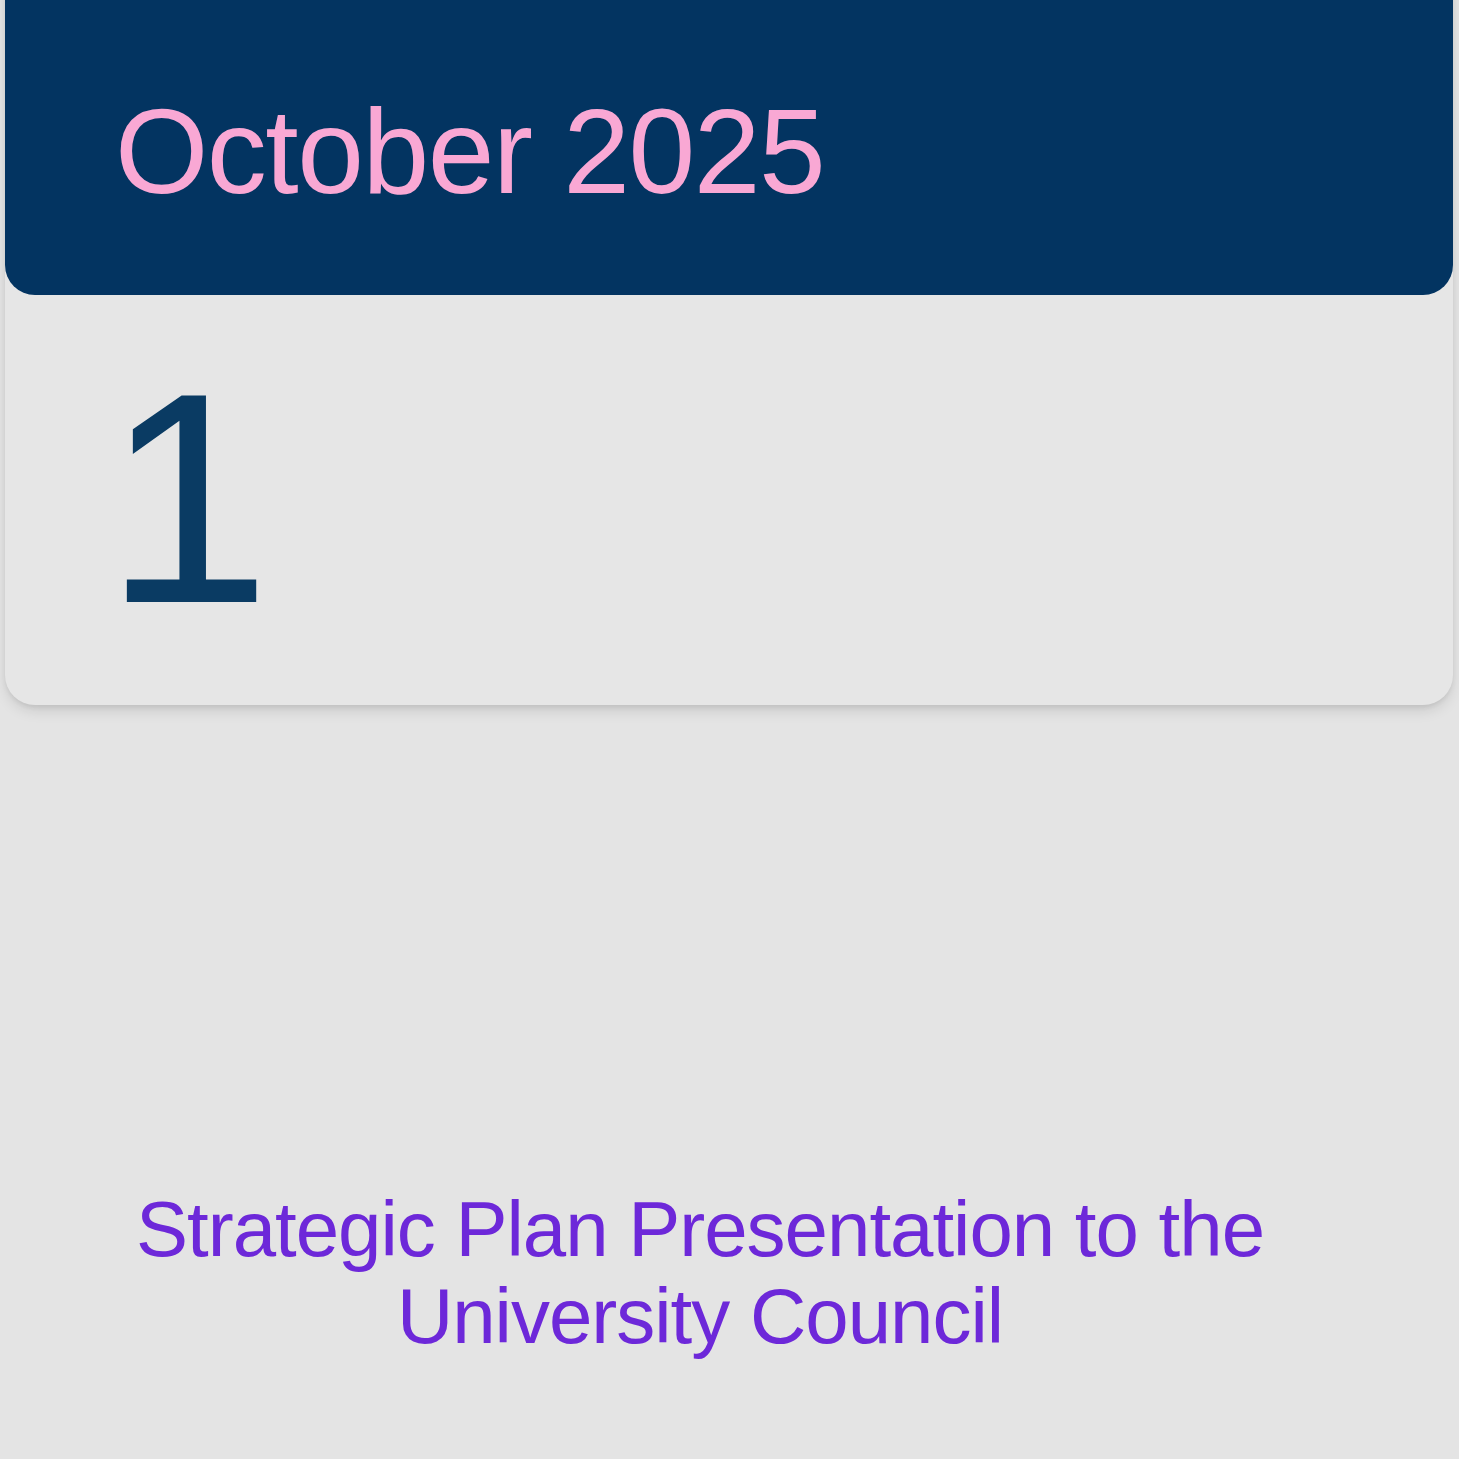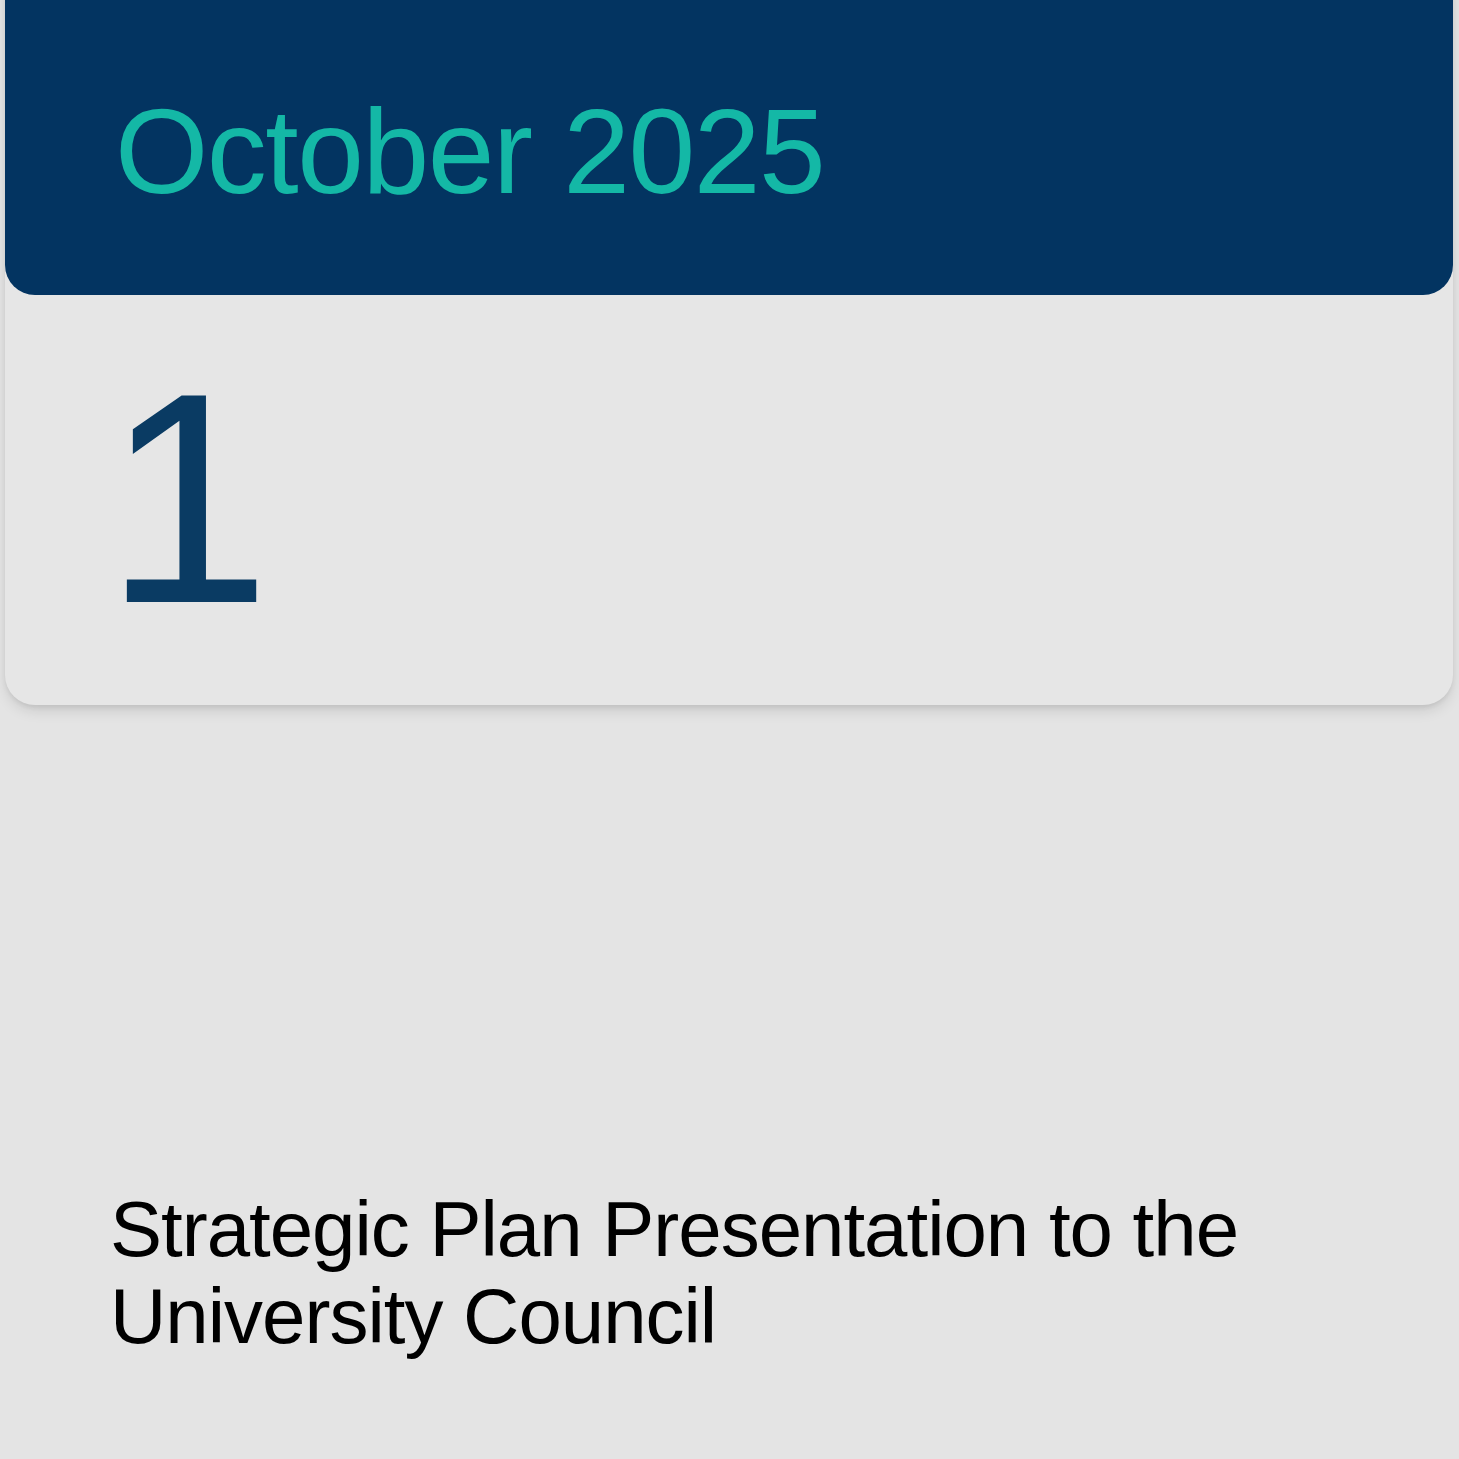--- a/index.html
+++ b/index.html
@@ -45,21 +45,21 @@
     height: 335px;
     background: #033461;
     border-radius: 30px;
     display: flex;
     align-items: flex-end;
     box-sizing: border-box;
     padding: 0 0 84px 110px;
   }
 
   .month-title {
-    color: #14b8a6;
+    color: #f9a8d4;
     font-size: 120px;
     line-height: 1;
     font-weight: 400;
     letter-spacing: -1.5px;
     white-space: nowrap;
   }
 
   
   .date-body {
     position: absolute;
@@ -81,25 +81,26 @@
 
   
   .event-block {
     position: absolute;
     left: 110px;
     top: 1186px;
     width: 1180px;
   }
 
   .event-title {
-    color: #000000;
+    color: #6d28d9;
     font-size: 78px;
     line-height: 1.12;
     font-weight: 400;
     letter-spacing: -1px;
+    text-align: center;
   }
 </style>
 </head>
 <body>
 
 <div id="app">
 
   <div class="day-card">
 
     <div class="month-header">

